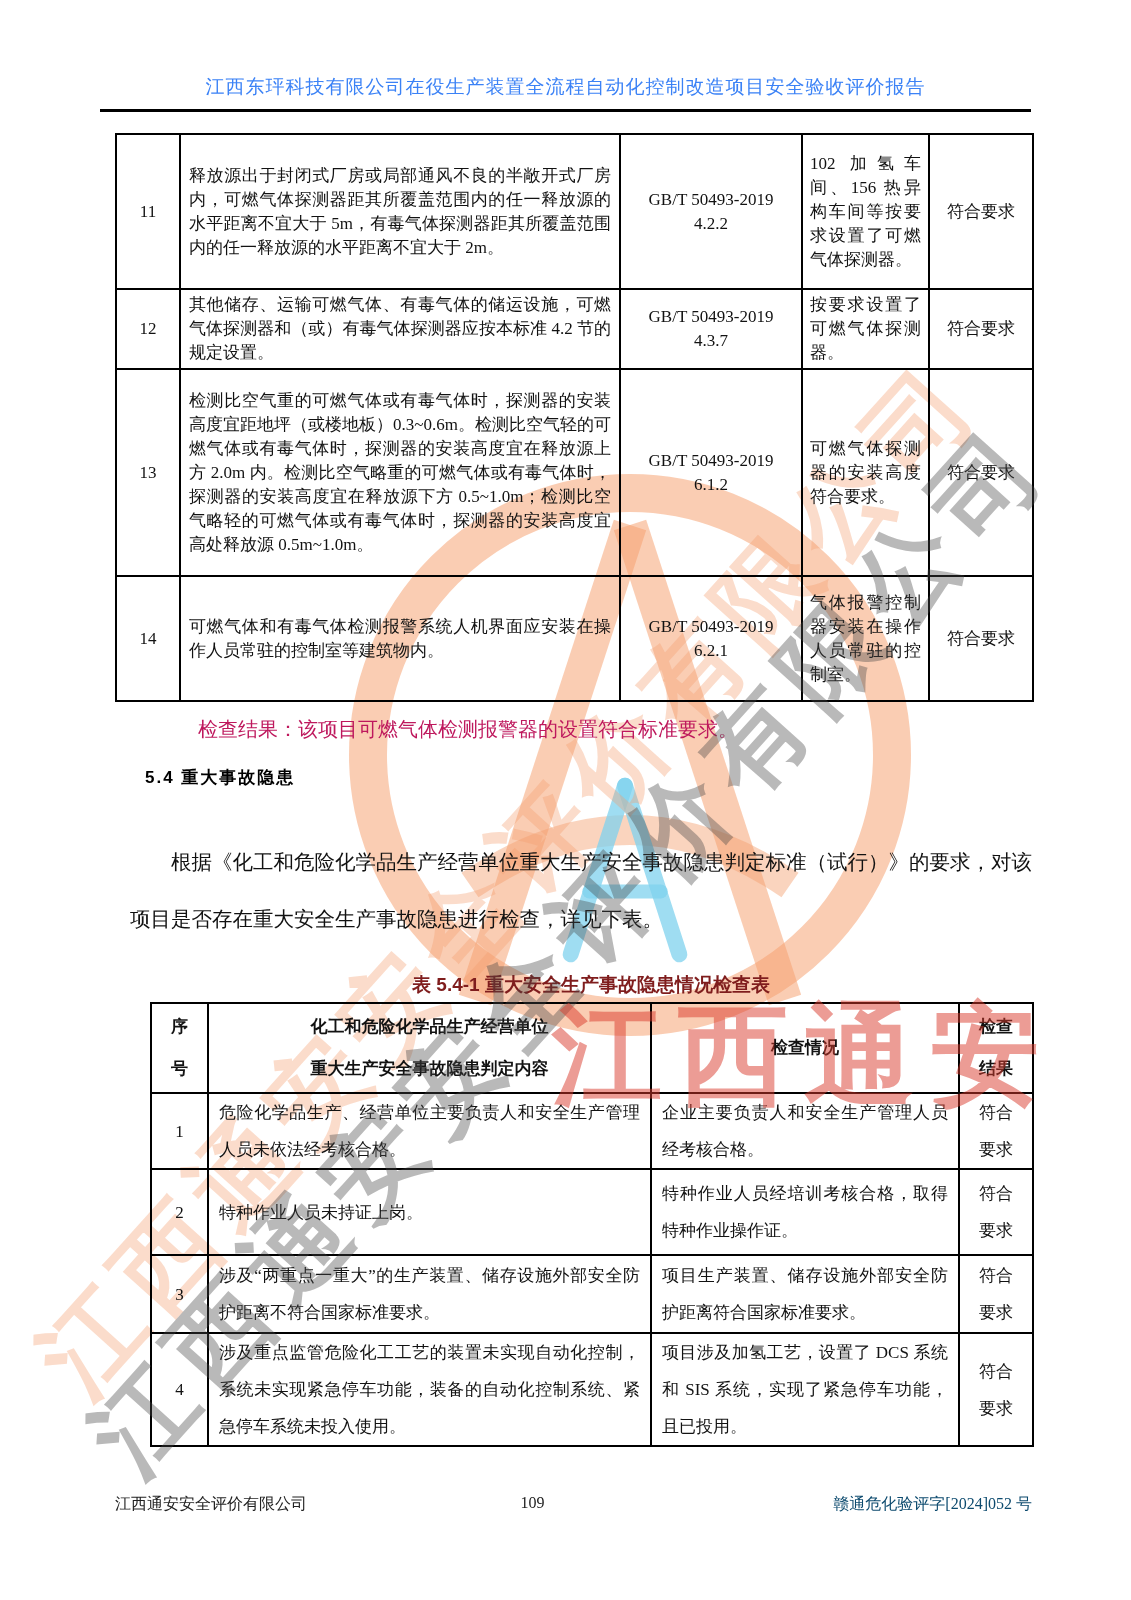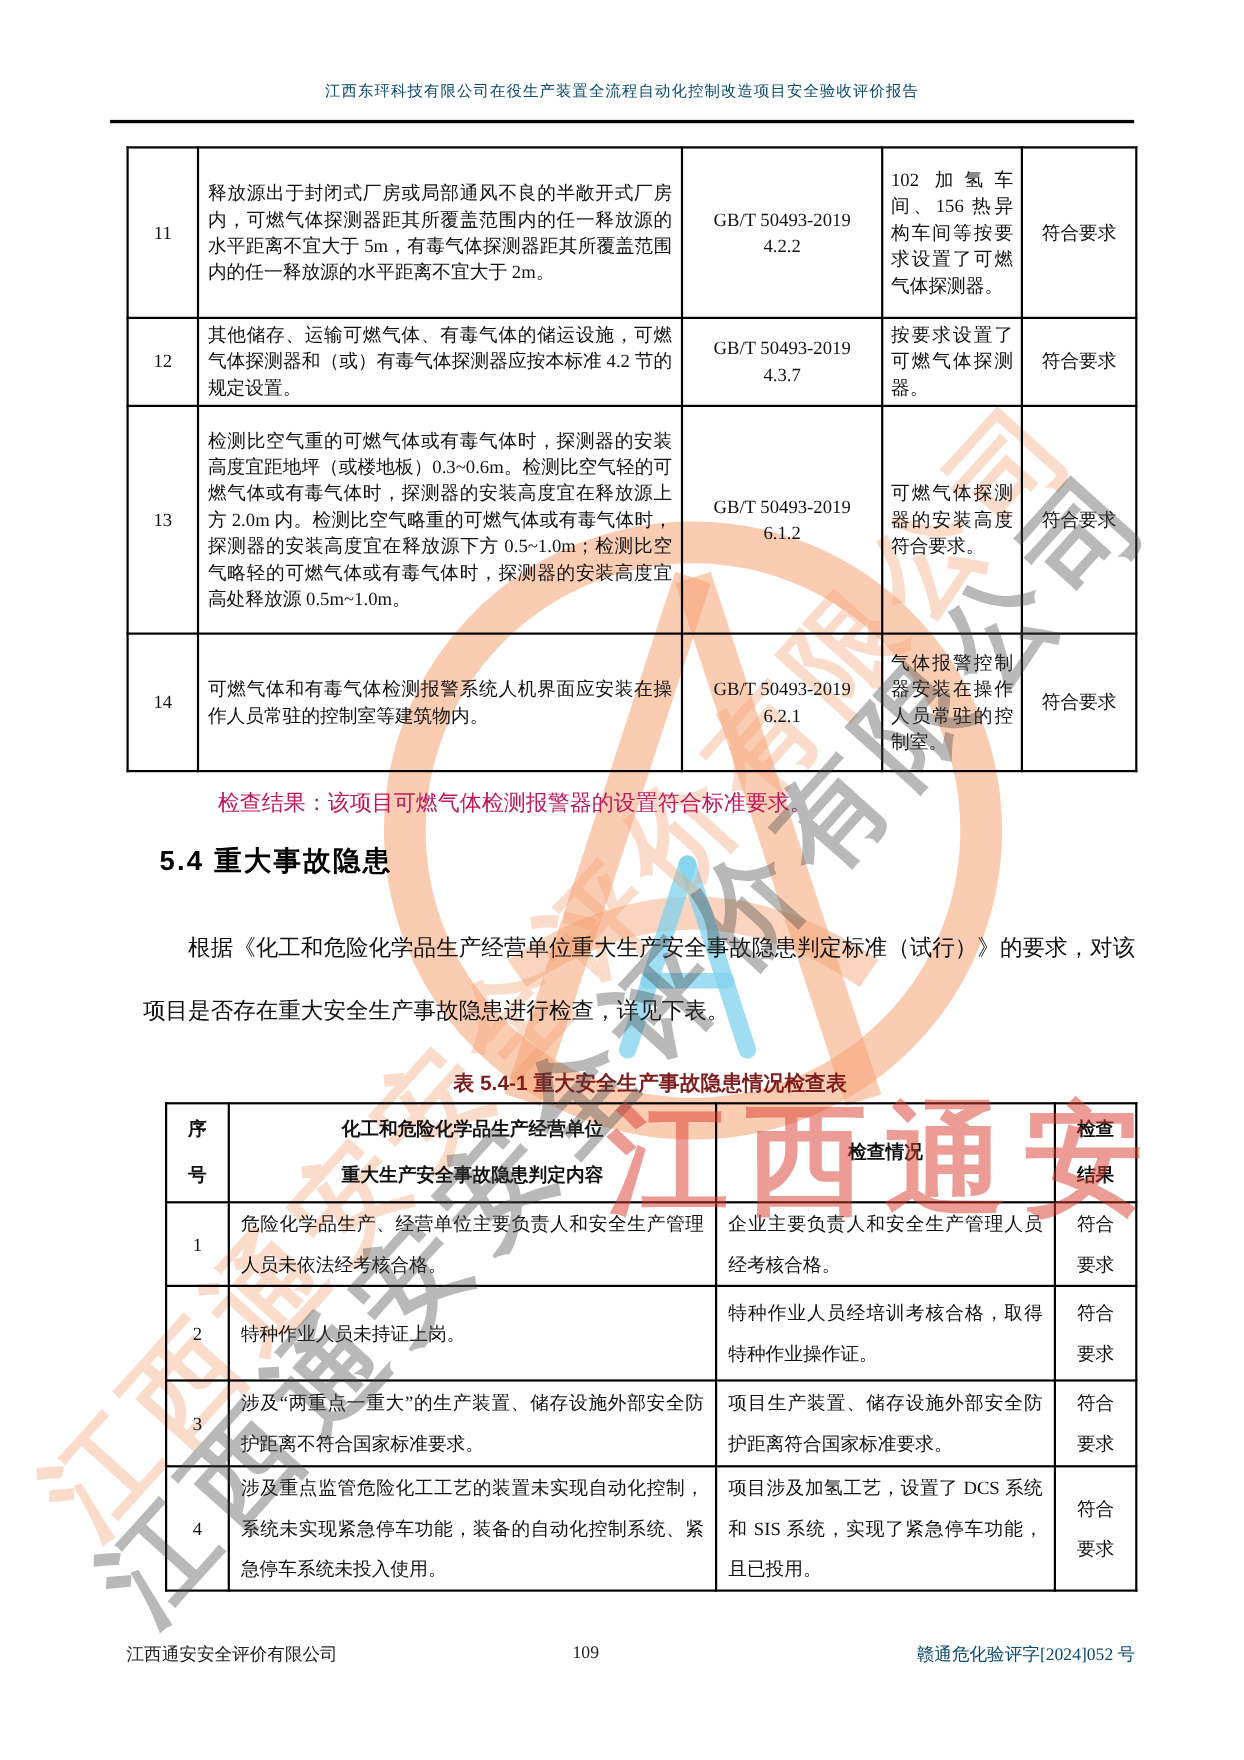--- a/index.html
+++ b/index.html
@@ -6,21 +6,21 @@
   .page {
     position:relative; width:1131px; height:1600px; margin:0 auto;
     background:#ffffff; overflow:hidden;
     font-family:"Liberation Serif", serif; color:#121212;
   }
   .content { position:relative; z-index:1; }
 
   
   .header-title{
     position:absolute; top:74px; left:100px; width:931px;
-    text-align:center; font-size:14px; letter-spacing:1px; color:#0c4a6e;
+    text-align:center; font-size:19px; letter-spacing:1px; color:#3b82f6;
   }
   .header-rule{
     position:absolute; top:109px; left:100px; width:931px; height:3px; background:#000;
   }
 
   
   table { border-collapse:collapse; table-layout:fixed; }
   td { border:2px solid #000; vertical-align:middle; overflow:hidden; }
 
   .t1 { position:absolute; left:115px; top:133px; width:917px; }
@@ -29,21 +29,21 @@
   .t1 .cnt { text-align:justify; text-justify:inter-character; }
   .t1 .std { text-align:center; white-space:pre-line; padding:2px 20px; }
   .t1 .sit { text-align:justify; text-justify:inter-character; word-break:break-all; padding:2px 7px; }
   .t1 .res { text-align:center; padding:2px 2px;border-radius:16px; }
   .h155{height:155px} .h80{height:80px} .h207{height:207px} .h125{height:125px}
 
   .check-result{
     position:absolute; left:198px; top:716px; width:840px; font-size:20px; color:#be185d;
   }
   .section-heading{
-    position:absolute; left:145px; top:766px; font-size:25px; font-weight:bold;
+    position:absolute; left:145px; top:766px; font-size:17px; font-weight:bold;
     font-family:"Liberation Sans", sans-serif; letter-spacing:2px; color:#000;
   }
   .section-paragraph{
     position:absolute; left:130px; top:834px; width:902px;
     font-size:20.5px; line-height:57px; text-align:justify; text-justify:inter-character;
     text-indent:2em; color:#111;
   }
   .table-caption{
     position:absolute; left:150px; top:972px; width:882px; text-align:center;
     font-size:19px; font-weight:bold; font-family:"Liberation Sans", sans-serif; color:#7f1d1d;

